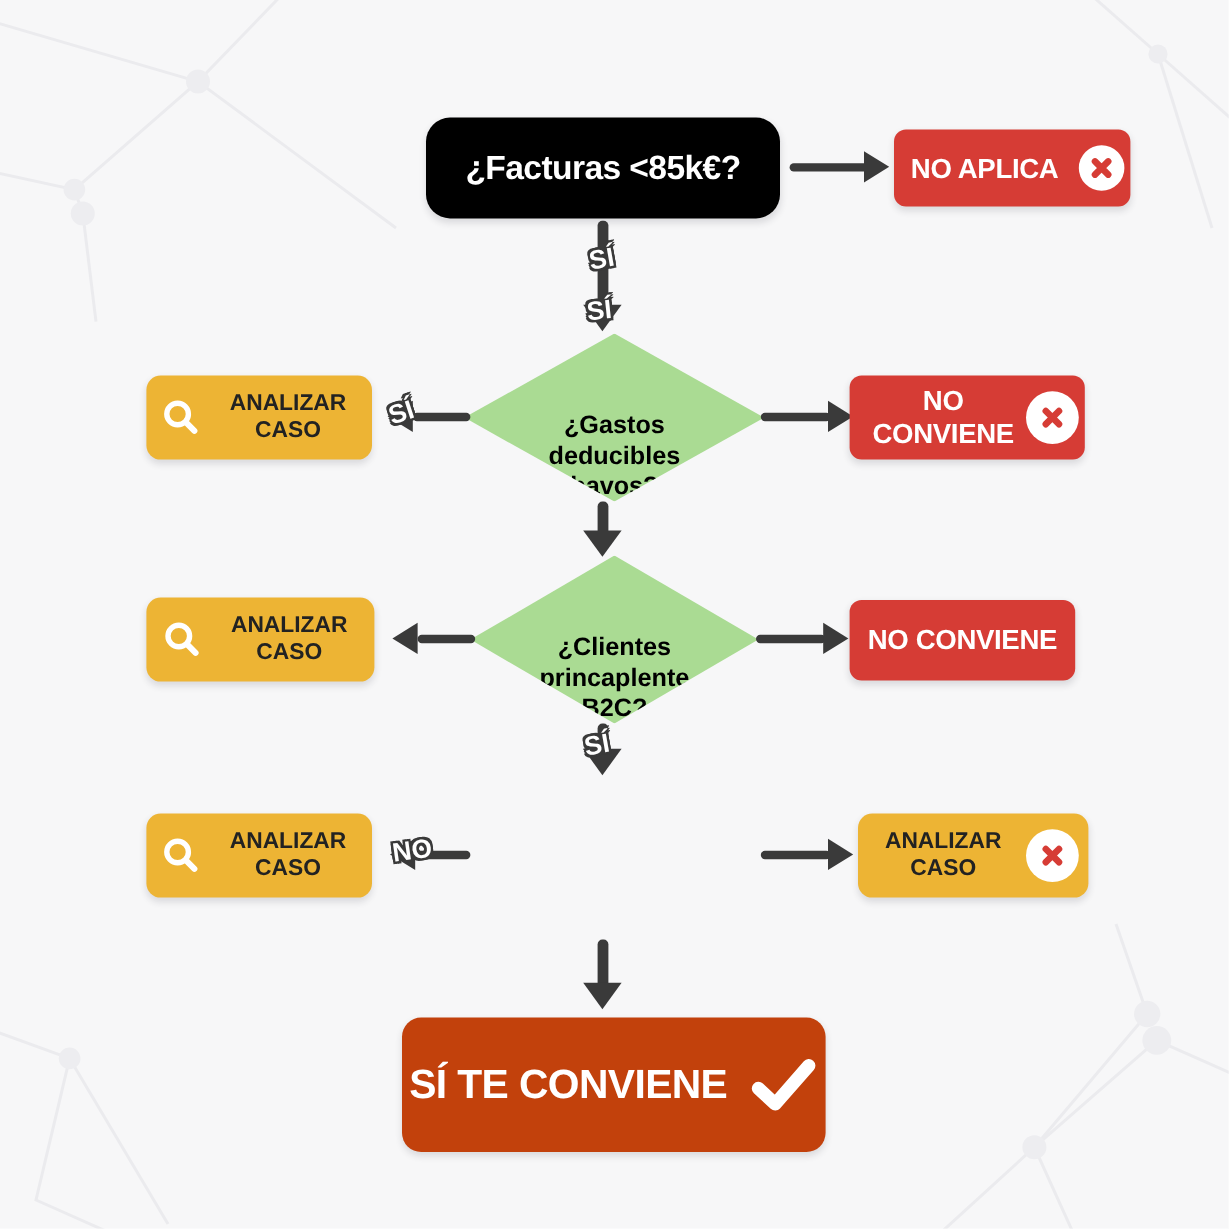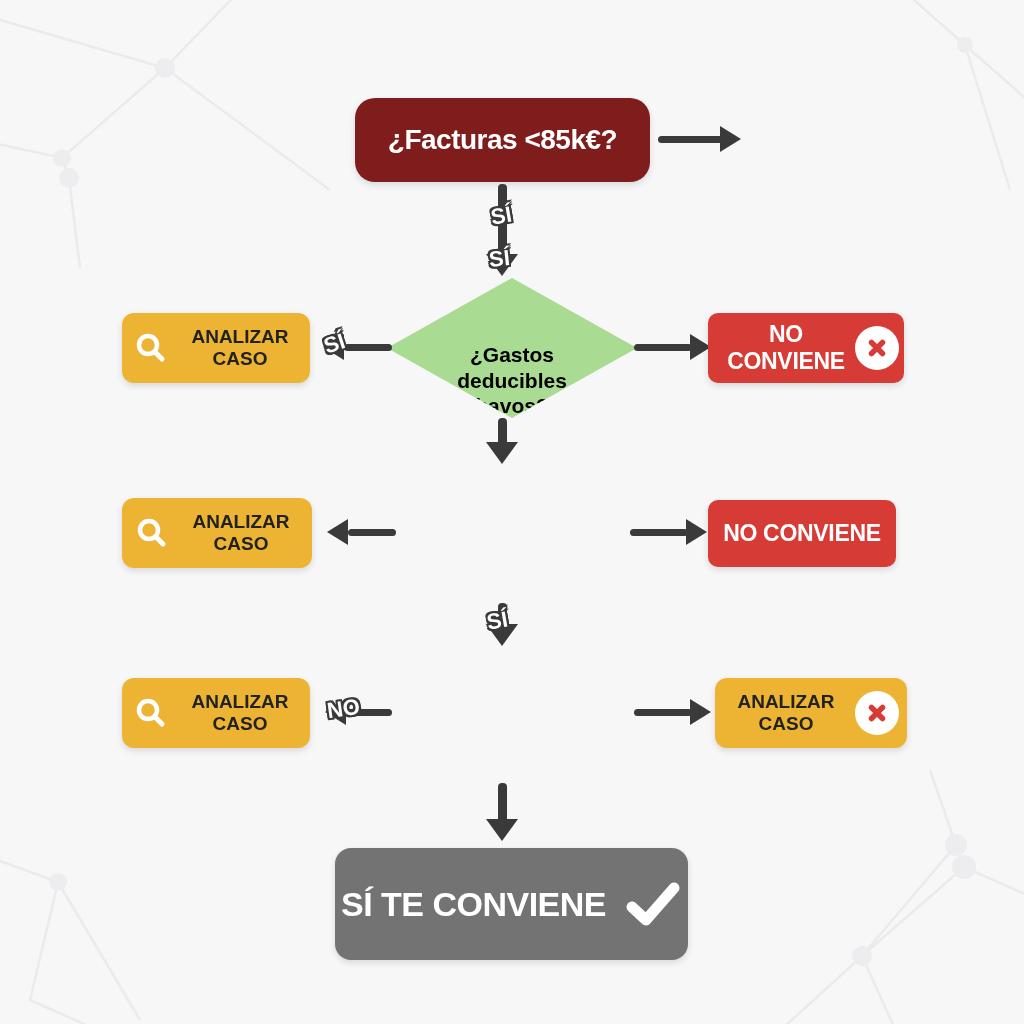--- a/index.html
+++ b/index.html
@@ -8,40 +8,40 @@
     background:#f7f7f8;
     font-family:"Liberation Sans","DejaVu Sans",sans-serif;
   }
   .bg-net{position:absolute;inset:0;pointer-events:none;}
   .node{
     position:absolute;display:flex;align-items:center;justify-content:center;
     text-align:center;box-sizing:border-box;font-weight:700;
   }
   .shadow{box-shadow:0 3px 6px rgba(40,40,60,.14);}
   .start{
-    background:#7f1d1d;color:#fff;border-radius:20px;
+    background:#000000;color:#fff;border-radius:20px;
     font-size:28px;letter-spacing:-0.5px;
   }
   .redbox{
     background:#d63c35;color:#fff;border-radius:10px;
     font-size:23px;letter-spacing:-0.3px;
   }
   .yellowbox{
     background:#edb434;color:#222;border-radius:12px;
     font-size:19px;letter-spacing:0;gap:12px;
   }
   .yellowbox .wrap-label{width:118px;line-height:1.15;text-align:center;}
   .diamond{
     background:#aadb93;color:#000000;
     clip-path:polygon(50% 0,100% 50%,50% 100%,0 50%);
     font-size:21px;line-height:1.2;align-items:flex-end;
   }
   .diamond .wrap-label{display:block;}
   .greenbox{
-    background:#737373;color:#fff;border-radius:16px;
+    background:#c2410c;color:#fff;border-radius:16px;
     font-size:34px;letter-spacing:-0.5px;gap:18px;
   }
   
   .shaft{position:absolute;background:#3a3a3a;border-radius:4px;}
   .head-right{position:absolute;width:0;height:0;
     border-top:13px solid transparent;border-bottom:13px solid transparent;
     border-left:21px solid #3a3a3a;}
   .head-left{position:absolute;width:0;height:0;
     border-top:13px solid transparent;border-bottom:13px solid transparent;
     border-right:21px solid #3a3a3a;}
@@ -94,20 +94,28 @@
     </g>
   </svg>
 
   <div class="node start shadow" style="left:355px;top:98px;width:295px;height:84px;">
     <span>¿Facturas &lt;85k€?</span>
   </div>
 
   <div class="shaft" style="left:658px;top:136px;width:66px;height:7px;"></div>
   <div class="head-right" style="left:720px;top:126px;"></div>
 
+  <div class="node redbox shadow" style="left:745px;top:108px;width:197px;height:64px;padding-right:46px;">
+    <span>NO APLICA</span>
+    <span class="icon x-circle abs-right" style="width:38px;height:38px;">
+      <svg viewBox="0 0 24 24">
+          <path d="M6 6 L18 18 M18 6 L6 18" stroke="#d63c35" stroke-width="6" stroke-linecap="round"></path>
+        </svg>
+    </span>
+  </div>
 
   <div class="shaft" style="left:498px;top:184px;width:9px;height:72px;"></div>
   <div class="head-down" style="left:486px;top:254px;"></div>
   <span class="edge-label" style="left:491px;top:203px;transform:rotate(-10deg);">SÍ</span>
   <span class="edge-label" style="left:489px;top:246px;transform:rotate(-6deg);">SÍ</span>
 
   <div class="node diamond" style="left:387px;top:278px;width:250px;height:140px;">
     <span class="wrap-label" style="width:150px;">¿Gastos deducibles bavos?</span>
   </div>
 
@@ -133,20 +141,23 @@
     <span class="icon x-circle abs-right" style="width:44px;height:44px;">
       <svg viewBox="0 0 24 24">
           <path d="M6 6 L18 18 M18 6 L6 18" stroke="#d63c35" stroke-width="6" stroke-linecap="round"></path>
         </svg>
     </span>
   </div>
 
   <div class="shaft" style="left:498px;top:418px;width:9px;height:28px;"></div>
   <div class="head-down" style="left:486px;top:442px;"></div>
 
+  <div class="node diamond" style="left:392px;top:463px;width:240px;height:140px;">
+    <span class="wrap-label" style="width:175px;">¿Clientes princaplente B2C?</span>
+  </div>
 
   <div class="shaft" style="left:348px;top:529px;width:48px;height:7px;"></div>
   <div class="head-left" style="left:327px;top:519px;"></div>
 
   <div class="node yellowbox shadow" style="left:122px;top:498px;width:190px;height:70px;">
     <span class="icon">
       <svg width="36" height="36" viewBox="0 0 36 36" fill="none">
         <circle cx="15" cy="15" r="9" stroke="#fff" stroke-width="4.5"></circle>
         <path d="M22 22 L29 29" stroke="#fff" stroke-width="5" stroke-linecap="round"></path>
       </svg>

